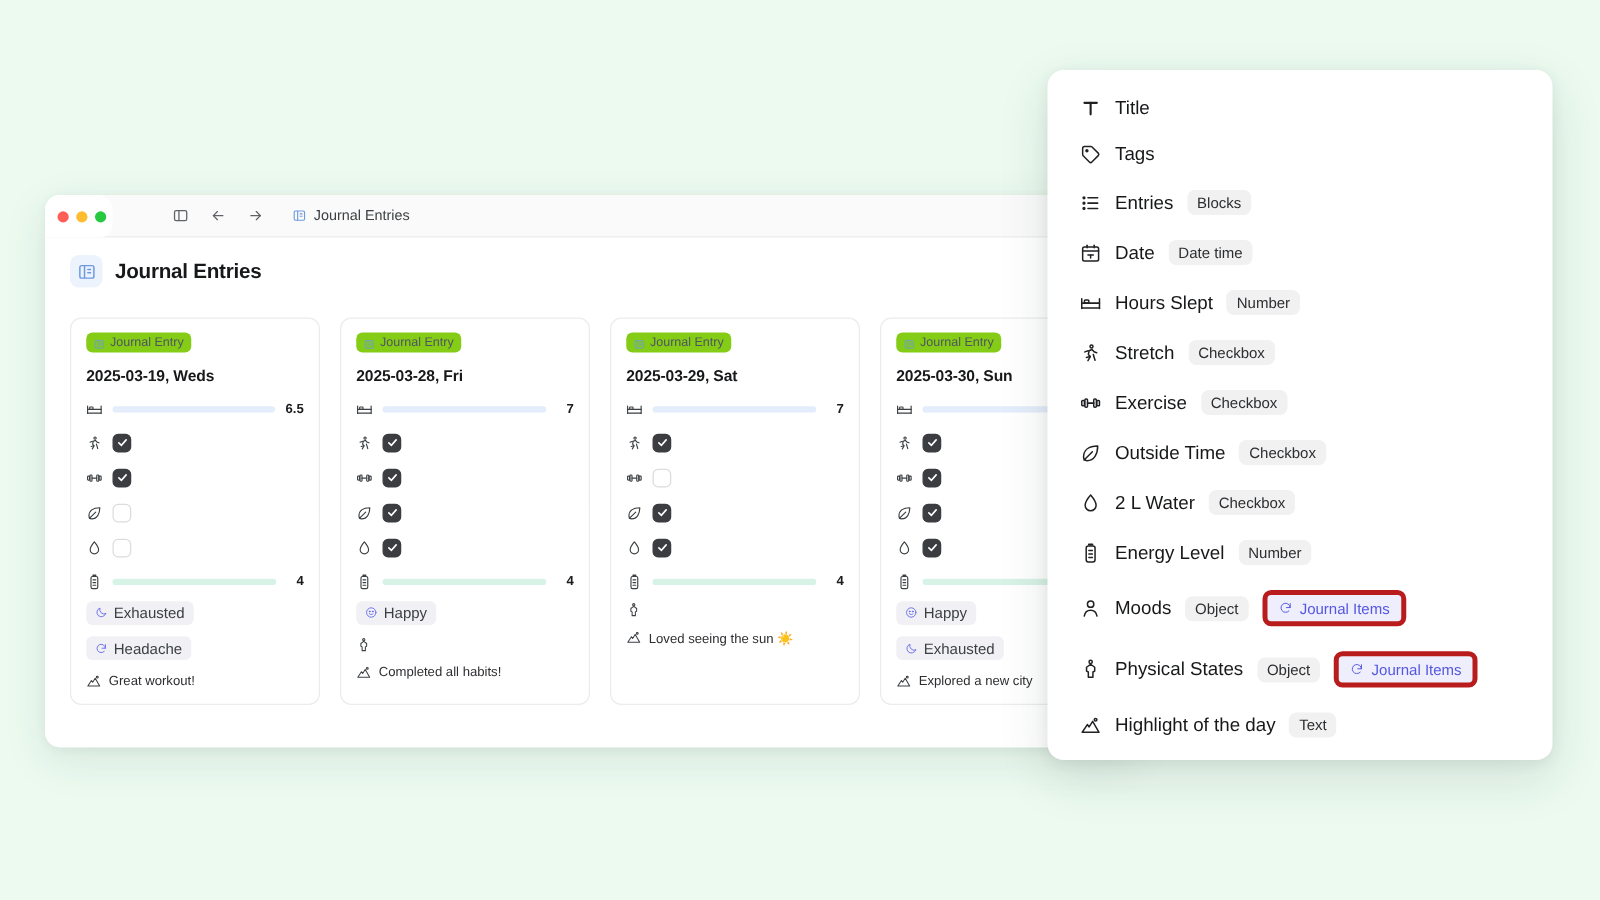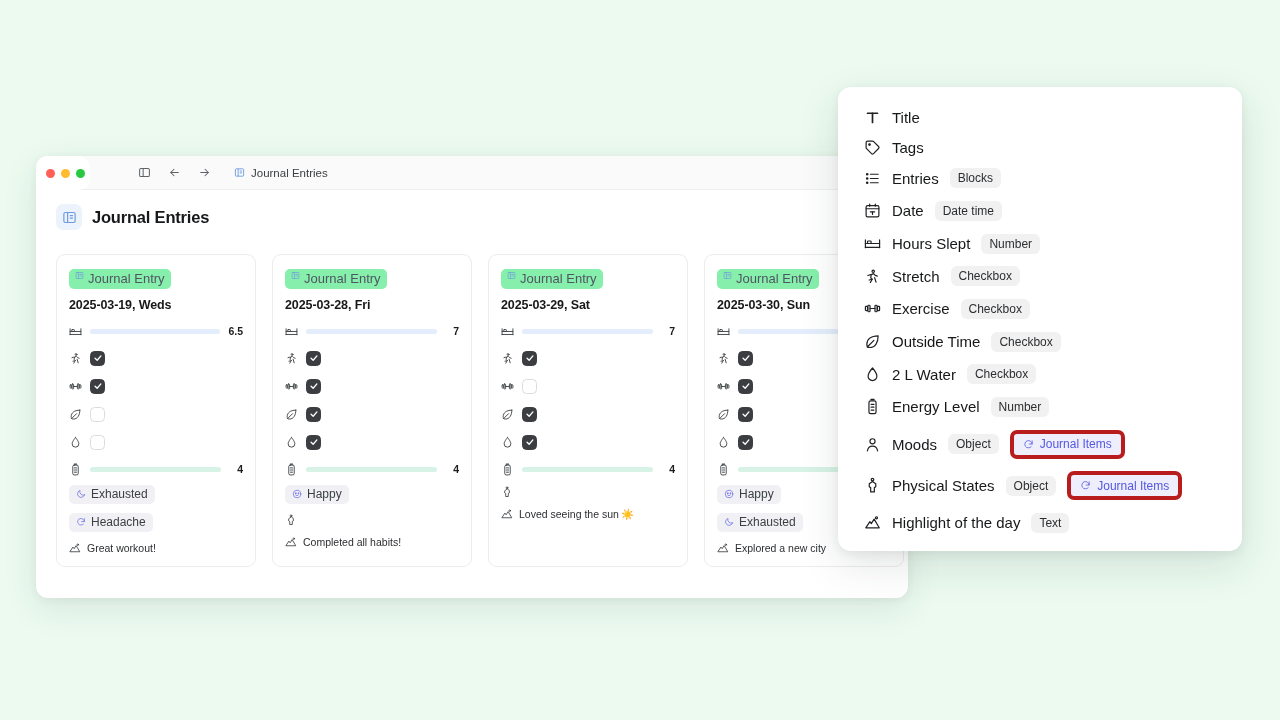--- a/index.html
+++ b/index.html
@@ -68,23 +68,23 @@
   }
 
   
   .cards { display: flex; gap: 16px; padding: 14px 0 0 20px; }
   .card {
     width: 200px; flex: 0 0 200px;
     border: 1px solid #ececec; border-radius: 9px;
     background: #fff; padding: 11px 12px 12px 12px;
   }
   .entry-badge {
-    display: inline-flex; align-items: flex-start; gap: 4px;
-    background: #86efac; color: #4f5661;
-    border-radius: 5px; padding: 2.5px 6px; font-size: 13px;
+    display: inline-flex; align-items: flex-end; gap: 4px;
+    background: #84cc16; color: #4f5661;
+    border-radius: 5px; padding: 2.5px 6px; font-size: 10px;
   }
   .entry-badge .bi { color: #6c9ae0; display: flex; }
   .card-date { font-size: 12.5px; font-weight: bold; color: #17181a; margin-top: 9px; letter-spacing: -.1px; }
 
   .row { display: flex; align-items: center; gap: 8px; margin-top: 13px; }
   .row-ic { width: 13px; display: flex; justify-content: center; color: #3c4043; flex: 0 0 13px; }
   .bar-track { flex: 1; height: 5px; border-radius: 4px; background: #e3edfb; overflow: hidden; }
   .bar-fill { height: 100%; border-radius: 4px; background: #7ba2e0; }
   .bar-track.green { background: #d7f2e6; }
   .bar-fill.green { background: #6bcdad; }
@@ -108,27 +108,26 @@
   .free {
     display: flex; align-items: center; gap: 6px;
     font-size: 10.5px; color: #2c2e31; margin-top: 10px;
   }
   .free .fi { color: #3c4043; display: flex; }
   .ph-empty { margin-top: 10px; display: flex; color: #3c4043; }
 
   
   .panel {
     position: absolute; left: 838px; top: 56px;
-    width: 404px; height: 464px;
+    width: 404px; height: 552px;
     background: #ffffff; border-radius: 13px;
     box-shadow: 0 14px 40px rgba(35,60,50,.13), 0 3px 10px rgba(35,60,50,.07);
     padding: 22px 22px 18px 26px;
     display: flex; flex-direction: column; justify-content: space-between;
     z-index: 10;
-    margin-top: 31px;
   }
   .prow { display: flex; align-items: center; gap: 11px; }
   .prow-ic { width: 17px; display: flex; justify-content: center; color: #202124; flex: 0 0 17px; }
   .prow-label { font-size: 15px; color: #17181a; }
   .chip {
     background: #f1f1f1; color: #2c2e31;
     border-radius: 6px; padding: 3px 8px; font-size: 12px;
   }
   .chip-link {
     display: inline-flex; align-items: center; gap: 6px;

